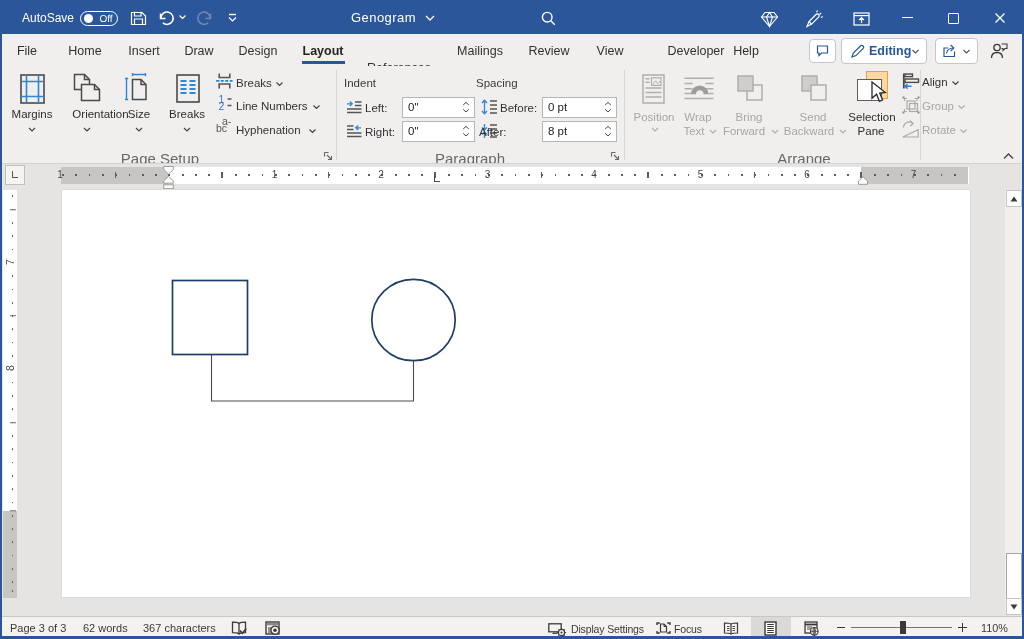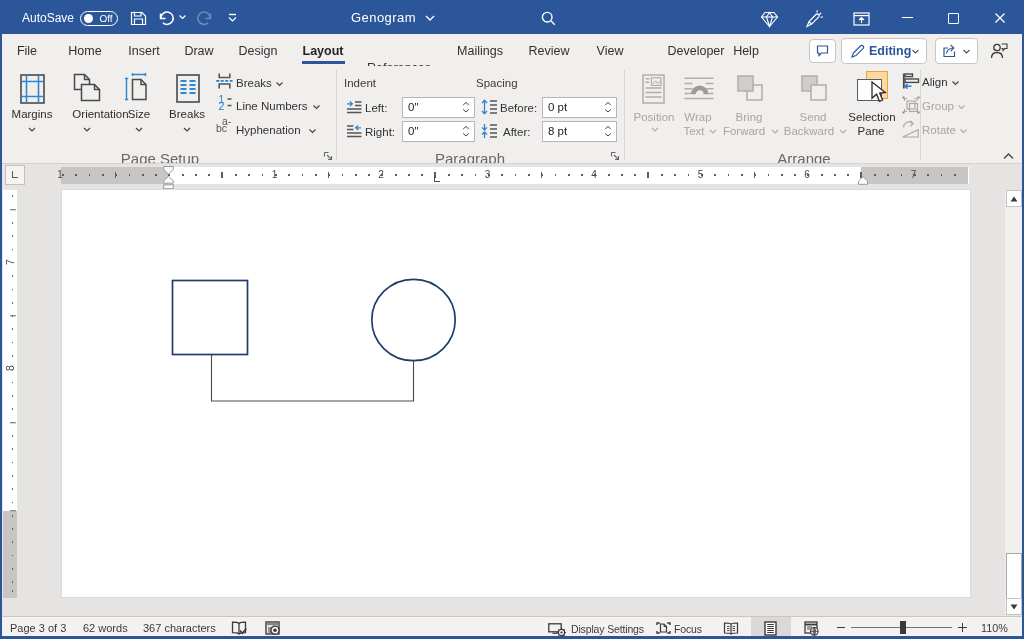--- a/index.html
+++ b/index.html
@@ -273,21 +273,21 @@
       <svg class="abs" style="left:61px;top:10px;" width="8" height="6" viewBox="0 0 8 6" fill="none" stroke="#444" stroke-width="1">
           <path d="M1.2 1.4 L4 4 L6.8 1.4"></path>
         </svg>
     </div>
 
     <svg class="abs" style="left:481px;top:57px;" width="17" height="17" viewBox="0 0 17 17" fill="none">
       <path d="M9 2 h7 M9 6 h7 M9 10 h7 M9 14 h7" stroke="#555" stroke-width="1.4"></path>
       <path d="M3.5 1 v6 M1 4.4 L3.5 7 L6 4.4" stroke="#2f86d4" stroke-width="1.3"></path>
       <path d="M3.5 10 v5 M1 11.5 L3.5 9 L6 11.5" stroke="#2f86d4" stroke-width="1.3"></path>
     </svg>
-    <div class="smalltext" style="left:503px;top:60px;">After:</div>
+    <div class="smalltext" style="left:479px;top:60px;">After:</div>
     <div class="spin" style="left:542px;top:55px;width:73px;height:19px;">
       <div class="abs" style="left:5px;top:2.5px;">8 pt</div>
       <svg class="abs" style="left:61px;top:3px;" width="8" height="6" viewBox="0 0 8 6" fill="none" stroke="#444" stroke-width="1">
           <path d="M1.2 4 L4 1.4 L6.8 4"></path>
         </svg>
       <svg class="abs" style="left:61px;top:10px;" width="8" height="6" viewBox="0 0 8 6" fill="none" stroke="#444" stroke-width="1">
           <path d="M1.2 1.4 L4 4 L6.8 1.4"></path>
         </svg>
     </div>
     <div class="grouplabel" style="left:470px;">Paragraph</div>

